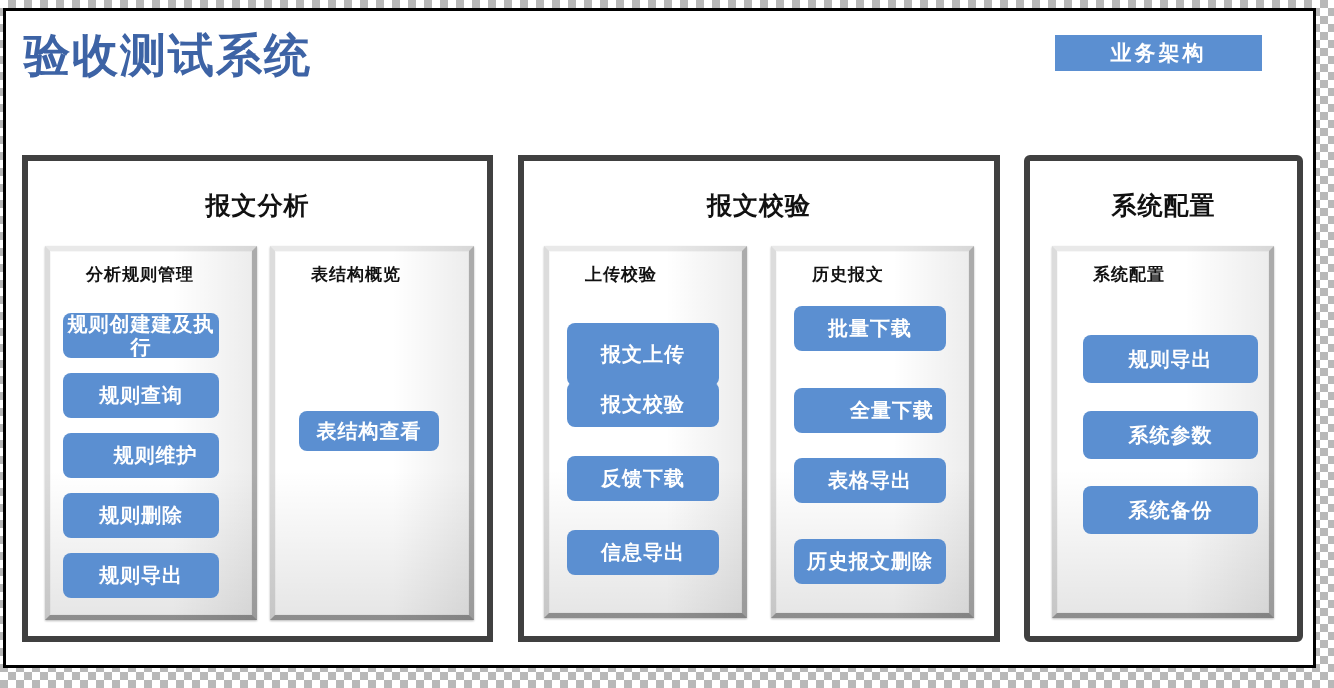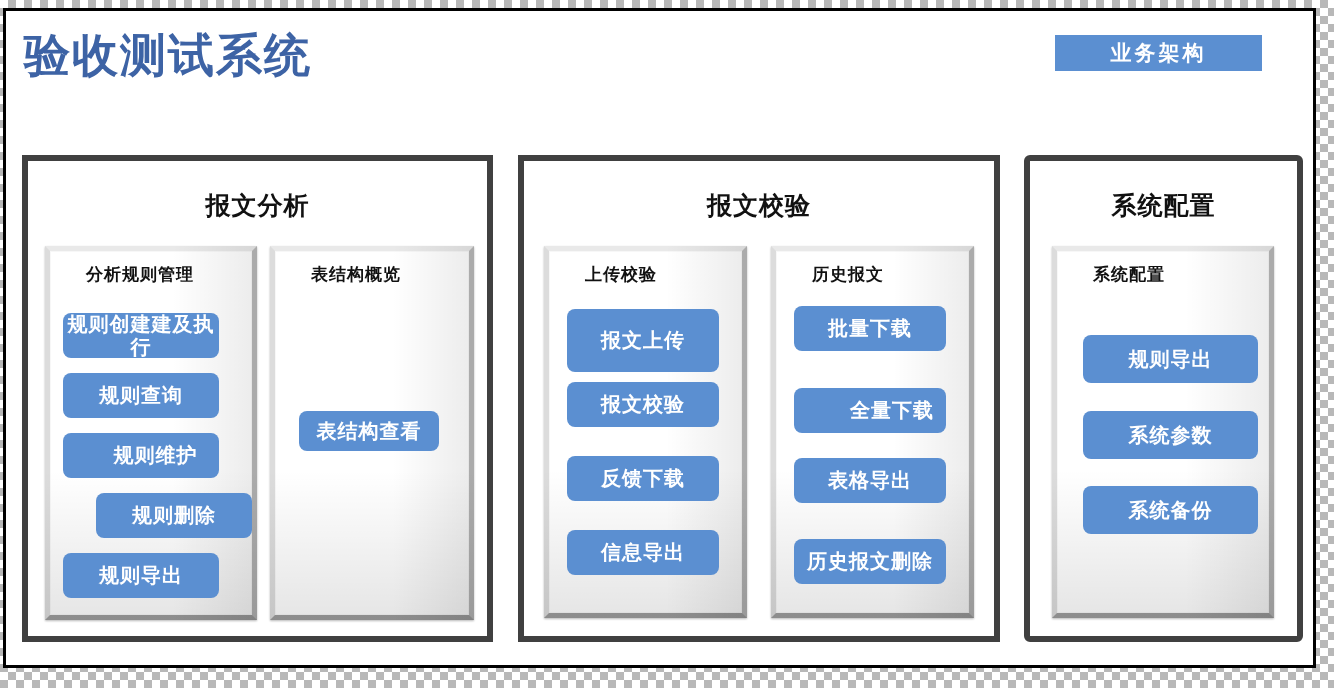--- a/index.html
+++ b/index.html
@@ -160,32 +160,32 @@
   }
 
   
   .p-a1 { left: 17px;  width: 212px; height: 374px; }
   .p-a2 { left: 242px; width: 204px; height: 374px; }
 
   .p-a1 .btn { left: 13px; width: 156px; }
   .b-a1-0 { top: 62px;  height: 45px; }
   .b-a1-1 { top: 122px; height: 45px; }
   .b-a1-2 { top: 182px; height: 45px; padding-left: 33px; }
-  .b-a1-3 { top: 242px; height: 45px; margin-left: 33px; }
+  .b-a1-3 { top: 242px; height: 45px; }
   .b-a1-4 { top: 302px; height: 45px; }
 
   .p-a2 .btn { left: 24px; width: 140px; }
   .b-a2-0 { top: 160px; height: 40px; }
 
   
   .p-b1 { left: 20px;  width: 203px; height: 372px; }
   .p-b2 { left: 247px; width: 203px; height: 372px; }
 
   .p-b1 .btn { left: 18px; width: 152px; }
-  .b-b1-0 { top: 58px;  height: 63px; }
+  .b-b1-0 { top: 72px;  height: 63px; }
   .b-b1-1 { top: 131px; height: 45px; }
   .b-b1-2 { top: 205px; height: 45px; }
   .b-b1-3 { top: 279px; height: 45px; }
 
   .p-b2 .btn { left: 18px; width: 152px; }
   .b-b2-0 { top: 55px;  height: 45px; }
   .b-b2-1 { top: 137px; height: 45px; padding-left: 48px; }
   .b-b2-2 { top: 207px; height: 45px; }
   .b-b2-3 { top: 288px; height: 45px; }
 

